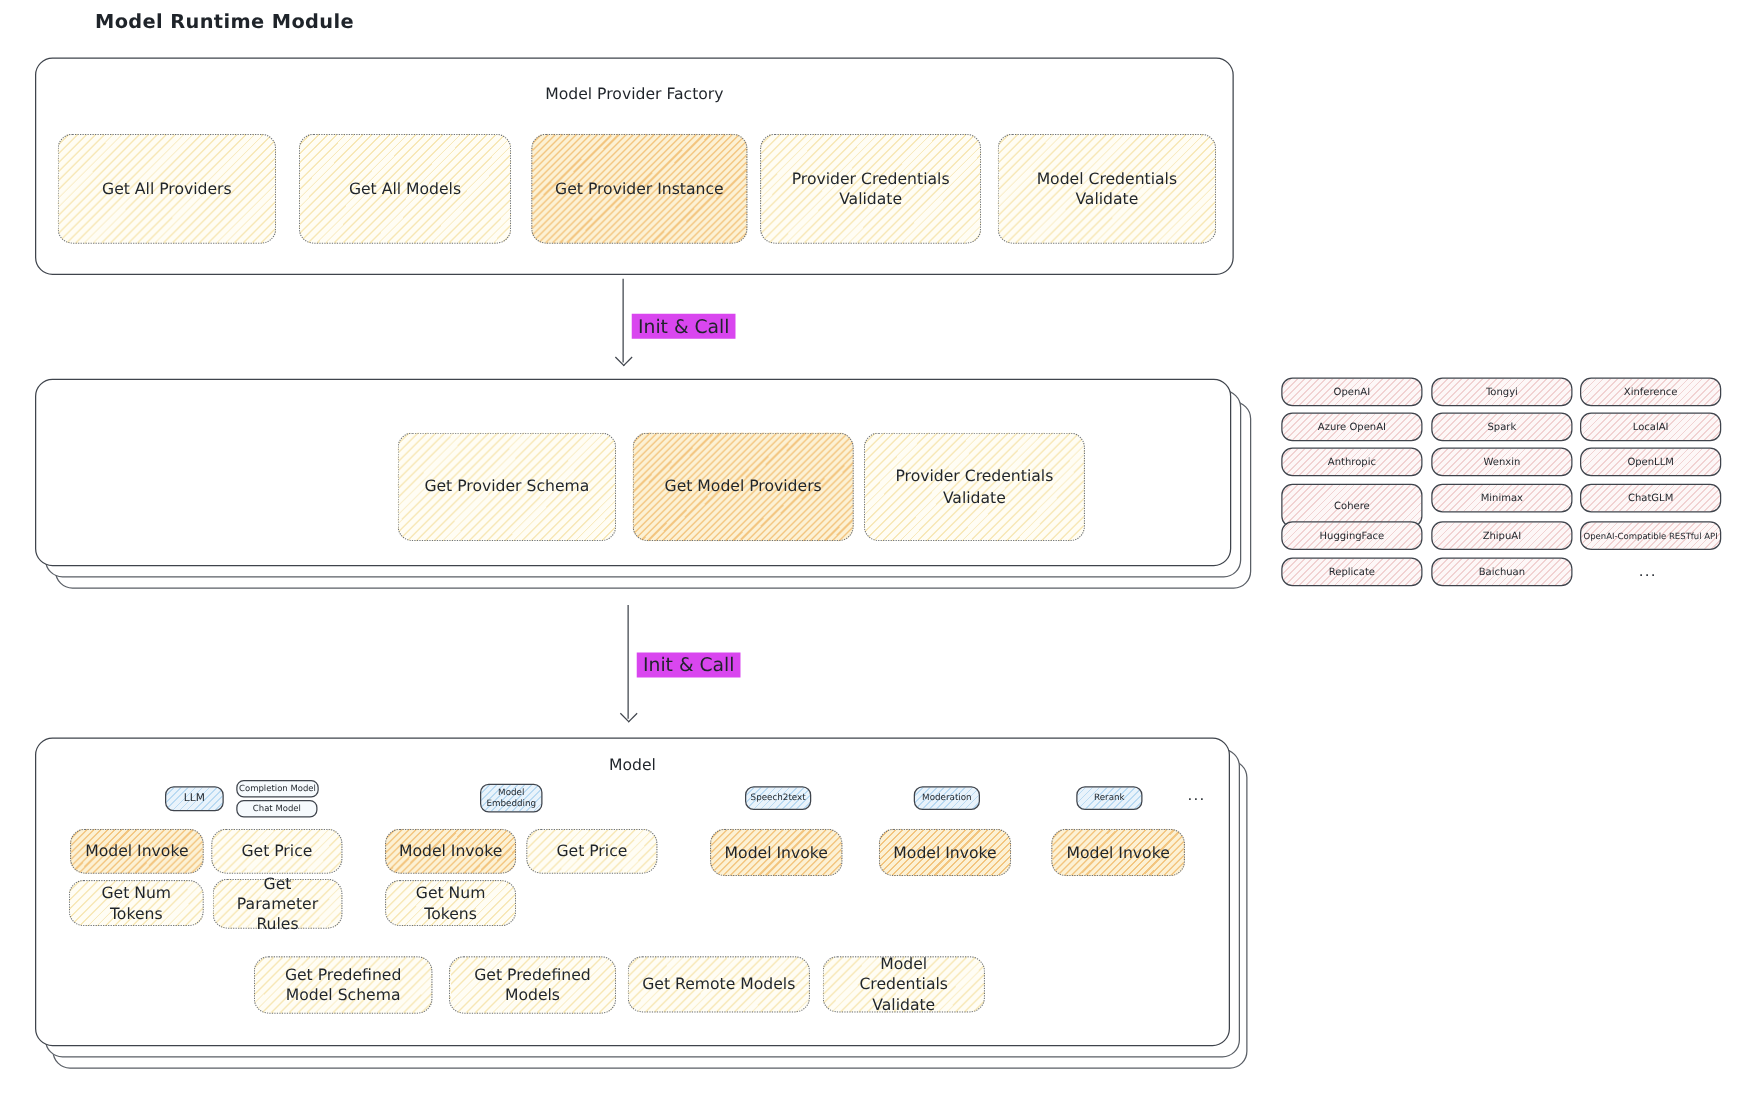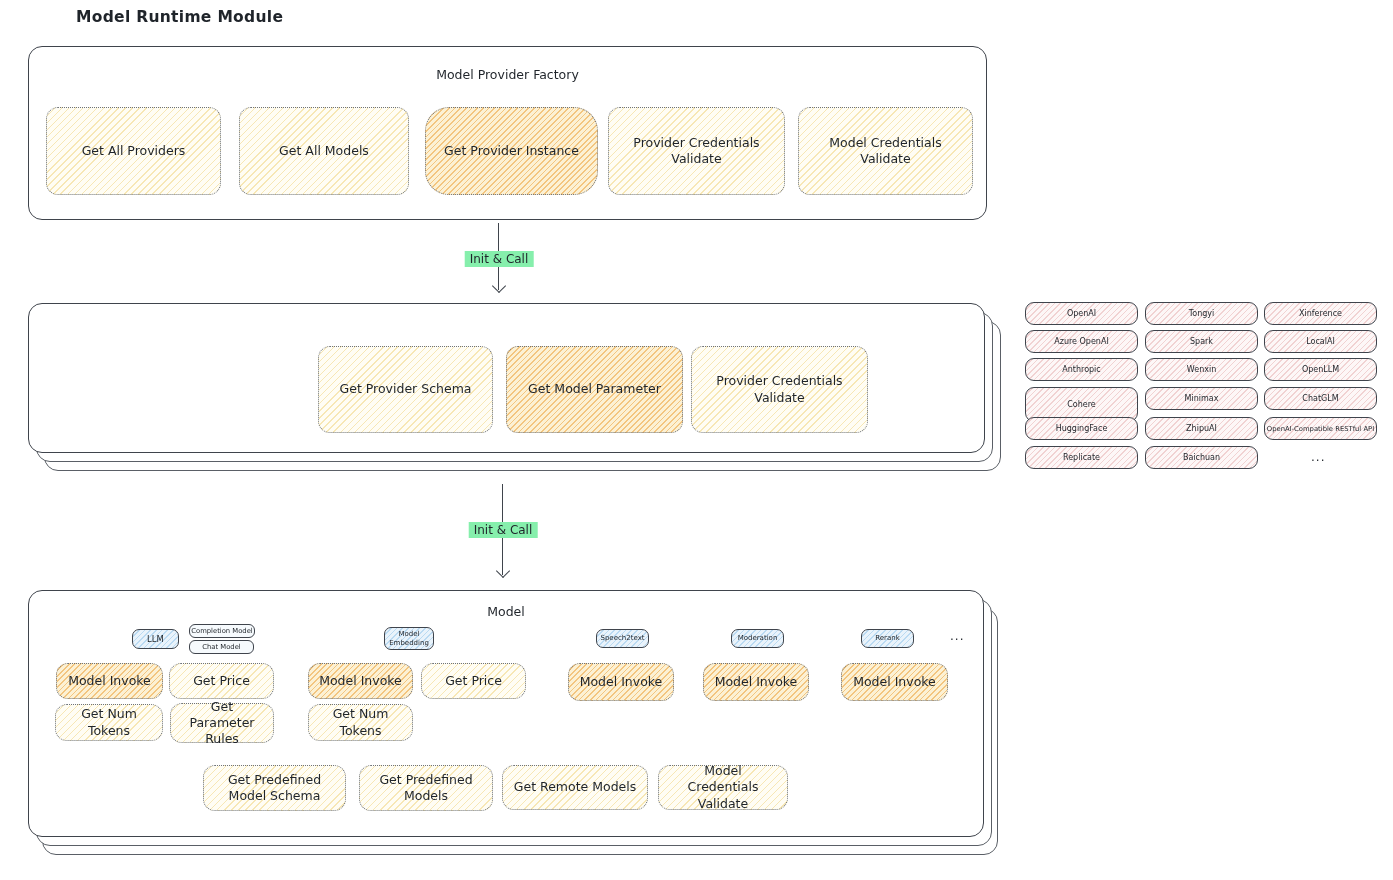--- a/index.html
+++ b/index.html
@@ -34,49 +34,49 @@
          background:var(--tab-base); box-sizing:border-box; white-space:nowrap; }
   .chip { position:absolute; display:flex; align-items:center; justify-content:center;
           border:1.3px solid var(--ink); border-radius:9px; font-size:8px;
           background-color:var(--pink-base);
           background-image:repeating-linear-gradient(135deg, var(--pink-hatch) 0 1px, transparent 1px 4px);
           box-sizing:border-box; white-space:nowrap; }
   .chip.tiny { font-size:6.8px; }
   .vline { position:absolute; width:1.4px; background:var(--ink); }
   .arrowhead { position:absolute; width:9px; height:9px; border-left:1.5px solid var(--ink);
                border-bottom:1.5px solid var(--ink); transform:rotate(-45deg); }
-  .arrow-label { position:absolute; transform:translateX(-50%); background:#86efac; padding:1px 5px;
-                 font-size:12px; white-space:nowrap; z-index:3; }
+  .arrow-label { position:absolute; transform:translateX(-50%); background:#d946ef; padding:1px 5px;
+                 font-size:15px; white-space:nowrap; z-index:3;margin-left:48px; }
   .dots { position:absolute; font-size:12px; letter-spacing:1px; }
 </style>
 </head>
 <body>
 
 <div class="canvas">
 
   <div class="page-title" style="left:30px; top:8px;margin-left:46px;">Model Runtime Module</div>
 
   <div class="sheet" style="left:28px; top:46px; width:957px; height:172px;">
     <div class="sheet-title" style="top:20px;">Model Provider Factory</div>
     <div class="btn yellow" style="left:17px; top:60px; width:175px; height:88px;">Get All Providers</div>
     <div class="btn yellow" style="left:210px; top:60px; width:170px; height:88px;">Get All Models</div>
-    <div class="btn orange" style="left:396px; top:60px; width:173px; height:88px;border-radius:24px;">Get Provider Instance</div>
+    <div class="btn orange" style="left:396px; top:60px; width:173px; height:88px;">Get Provider Instance</div>
     <div class="btn yellow" style="left:579px; top:60px; width:177px; height:88px;">Provider Credentials Validate</div>
     <div class="btn yellow" style="left:769px; top:60px; width:175px; height:88px;">Model Credentials Validate</div>
   </div>
 
   <div class="vline" style="left:498px; top:223px; height:67px;"></div>
   <div class="arrowhead" style="left:494px; top:281px;"></div>
   <div class="arrow-label" style="left:499px; top:251px;">Init &amp; Call</div>
 
   <div class="sheet-layer" style="left:44px; top:321px; width:955px; height:148px;"></div>
   <div class="sheet-layer" style="left:36px; top:312px; width:955px; height:148px;"></div>
   <div class="sheet" style="left:28px; top:303px; width:955px; height:148px;">
     <div class="btn yellow" style="left:289px; top:42px; width:175px; height:87px;">Get Provider Schema</div>
-    <div class="btn orange" style="left:477px; top:42px; width:177px; height:87px;">Get Model Parameter</div>
+    <div class="btn orange" style="left:477px; top:42px; width:177px; height:87px;">Get Model Providers</div>
     <div class="btn yellow" style="left:662px; top:42px; width:177px; height:87px;">Provider Credentials Validate</div>
   </div>
 
   <div style="position:absolute; left:1025px; top:302px; width:355px; height:172px;">
     <div class="chip" style="left:0px; top:0px; width:113px; height:23px;">OpenAI</div>
     <div class="chip" style="left:120px; top:0px; width:113px; height:23px;">Tongyi</div>
     <div class="chip" style="left:239px; top:0px; width:113px; height:23px;">Xinference</div>
     <div class="chip" style="left:0px; top:28px; width:113px; height:23px;">Azure OpenAI</div>
     <div class="chip" style="left:120px; top:28px; width:113px; height:23px;">Spark</div>
     <div class="chip" style="left:239px; top:28px; width:113px; height:23px;">LocalAI</div>

